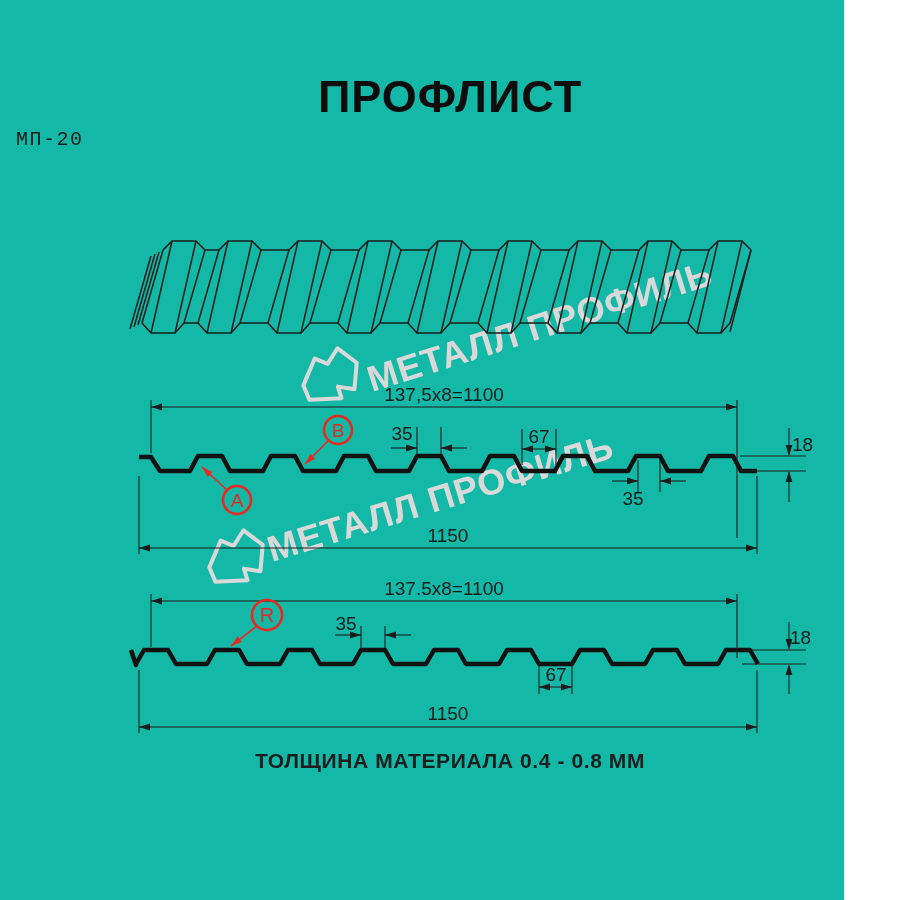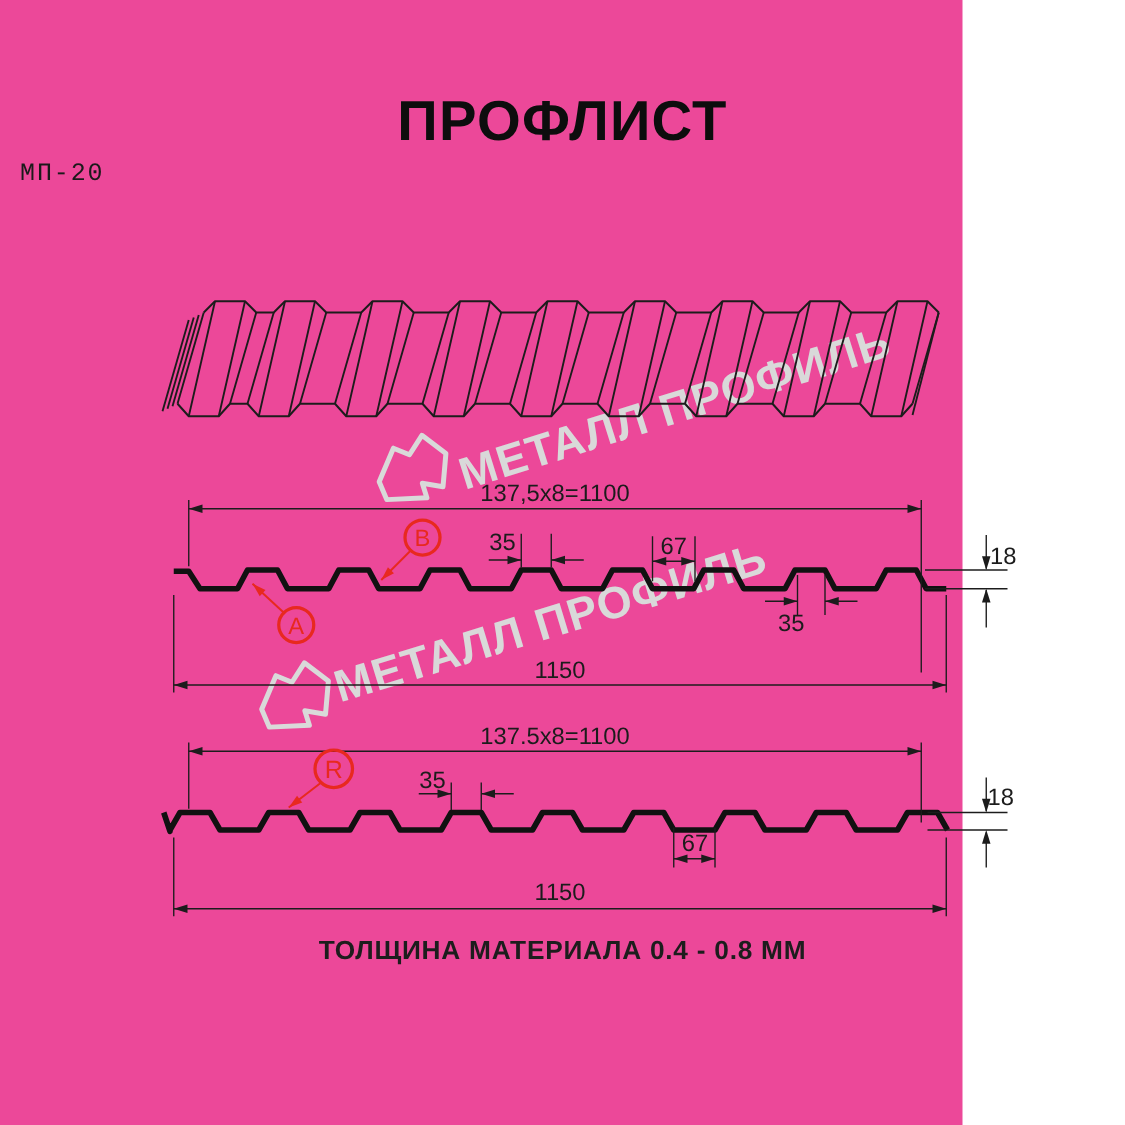--- a/index.html
+++ b/index.html
@@ -1,16 +1,16 @@
 <!DOCTYPE html>
 <html><head>
 <meta charset="utf-8">
 <style>
   html,body{margin:0;padding:0;background:#ffffff;width:900px;height:900px;overflow:hidden;}
-  .page{position:relative;width:770px;height:900px;font-family:"Liberation Sans",sans-serif;background:#ec4899;}
+  .page{position:relative;width:844px;height:900px;font-family:"Liberation Sans",sans-serif;background:#14b8a6;}
   .title{position:absolute;top:74px;left:0;width:900px;text-align:center;
          font-size:45px;font-weight:700;letter-spacing:1px;color:#0d0d0d;line-height:1;}
   .subtitle{position:absolute;top:130px;left:16px;width:900px;
          font-size:20px;font-weight:400;letter-spacing:1.5px;color:#1a1a1a;line-height:1;font-family:Liberation Mono, monospace;}
   .footer{position:absolute;top:748px;left:0;width:900px;text-align:center;
          font-size:21px;font-weight:700;letter-spacing:0.6px;color:#1d1d1d;line-height:1.2;}
   svg{position:absolute;top:0;left:0;}
   svg text{font-family:"Liberation Sans",sans-serif;}
   .dimtxt{font-size:19px;fill:#1c1c1c;}
   .redtxt{font-size:19px;fill:#e8291f;}

